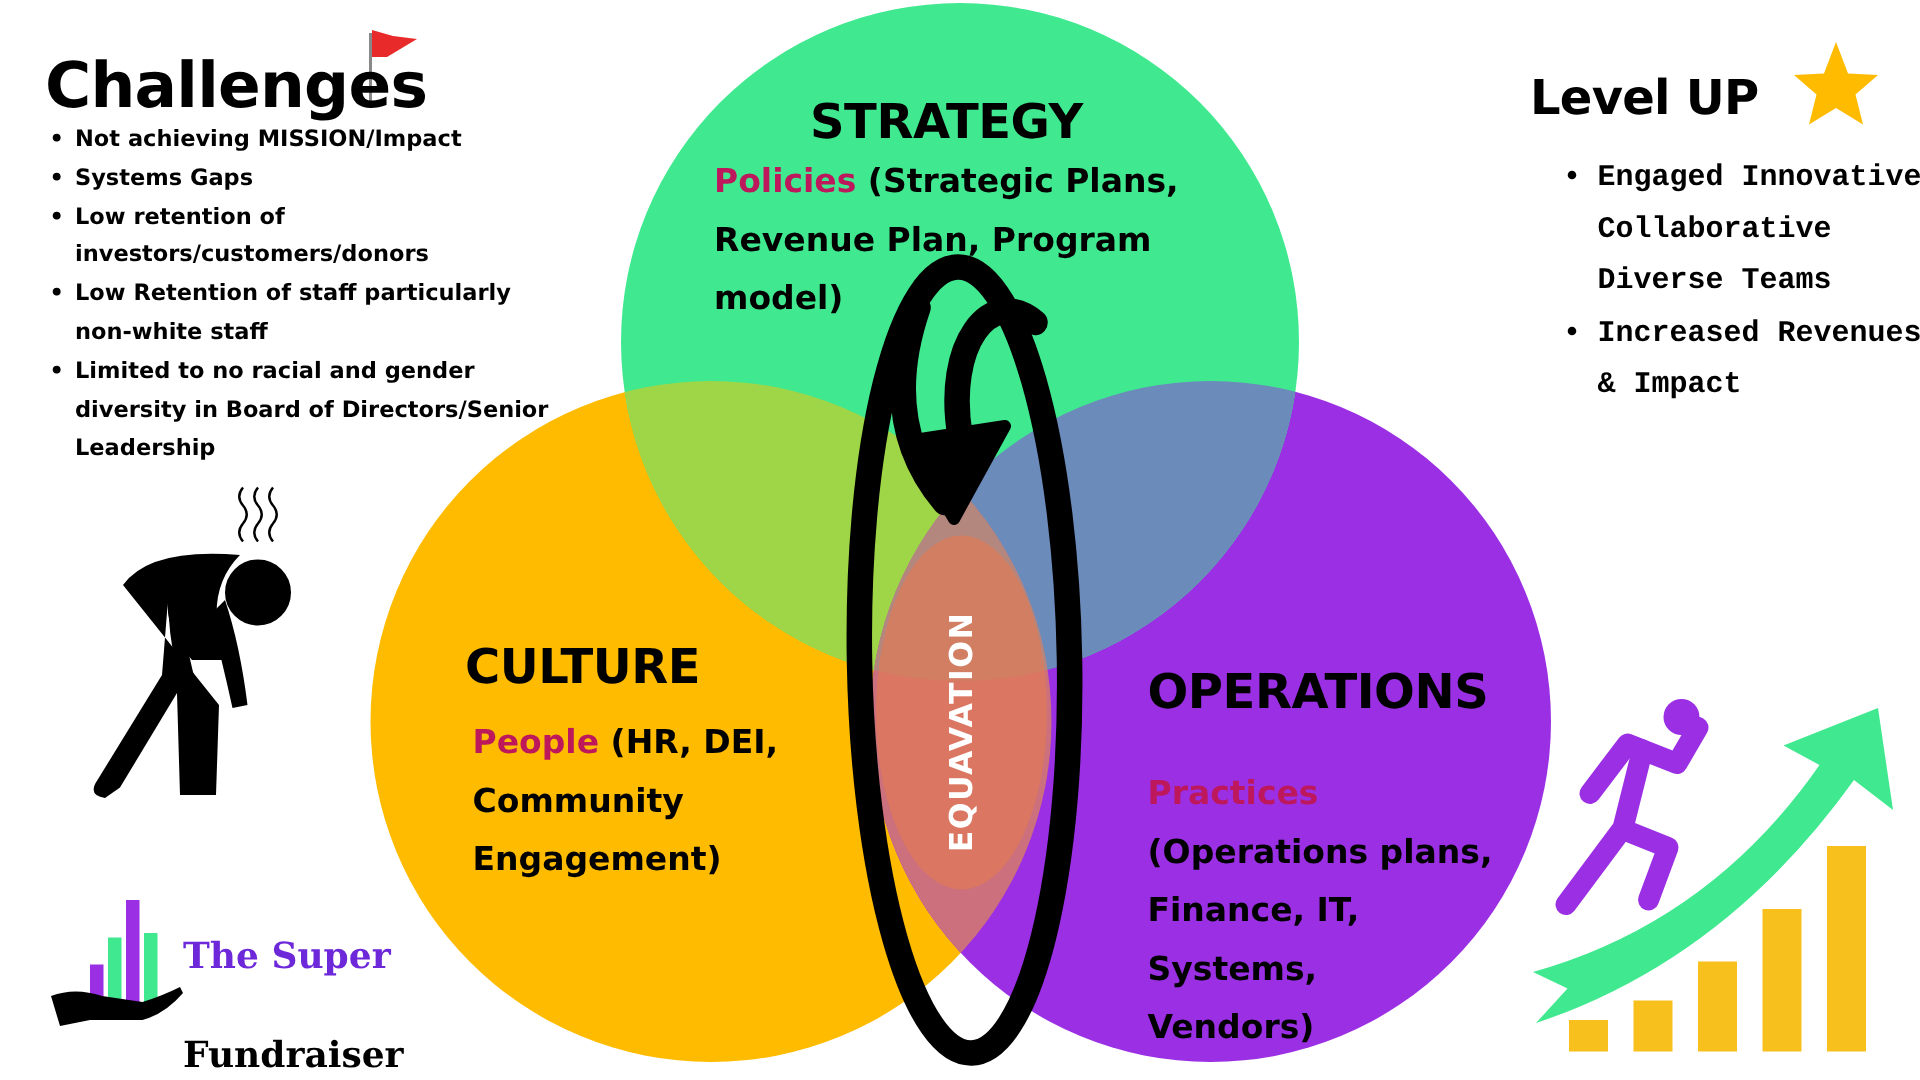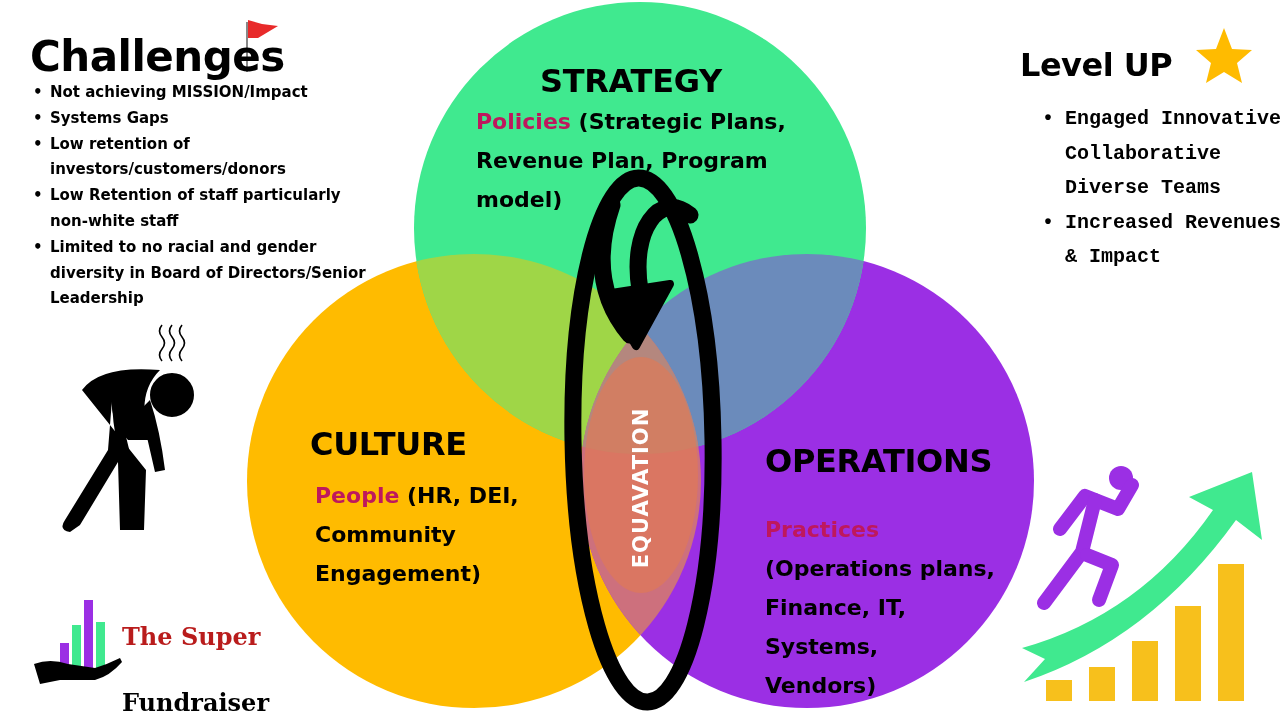--- a/index.html
+++ b/index.html
@@ -35,21 +35,21 @@
 
   .operations-title { left: 765px; top: 442px; }
   .operations-body { left: 765px; top: 486px; width: 230px; margin-top: 24px; }
 
   .equavation { left: 641px; top: 488px; transform: translate(-50%,-50%) rotate(-90deg);
                 color: #fff; font-weight: bold; font-size: 21px; letter-spacing: 1px; white-space: nowrap; }
 
   
   .logo-text { left: 122px; top: 624px; font-family: "DejaVu Serif", serif; font-weight: bold;
                font-size: 24px; line-height: 26px; }
-  .logo-line1 { color: #b91c1c; display: block; }
+  .logo-line1 { color: #6d28d9; display: block; }
   .logo-line2 { color: #000; display: block; margin-top: 40px; }
 </style>
 </head>
 <body>
 
 <svg id="venn" viewBox="0 0 1280 720">
   <defs>
     <clipPath id="clipStrategy">
         <circle cx="640" cy="228" r="226"></circle>
       </clipPath>

